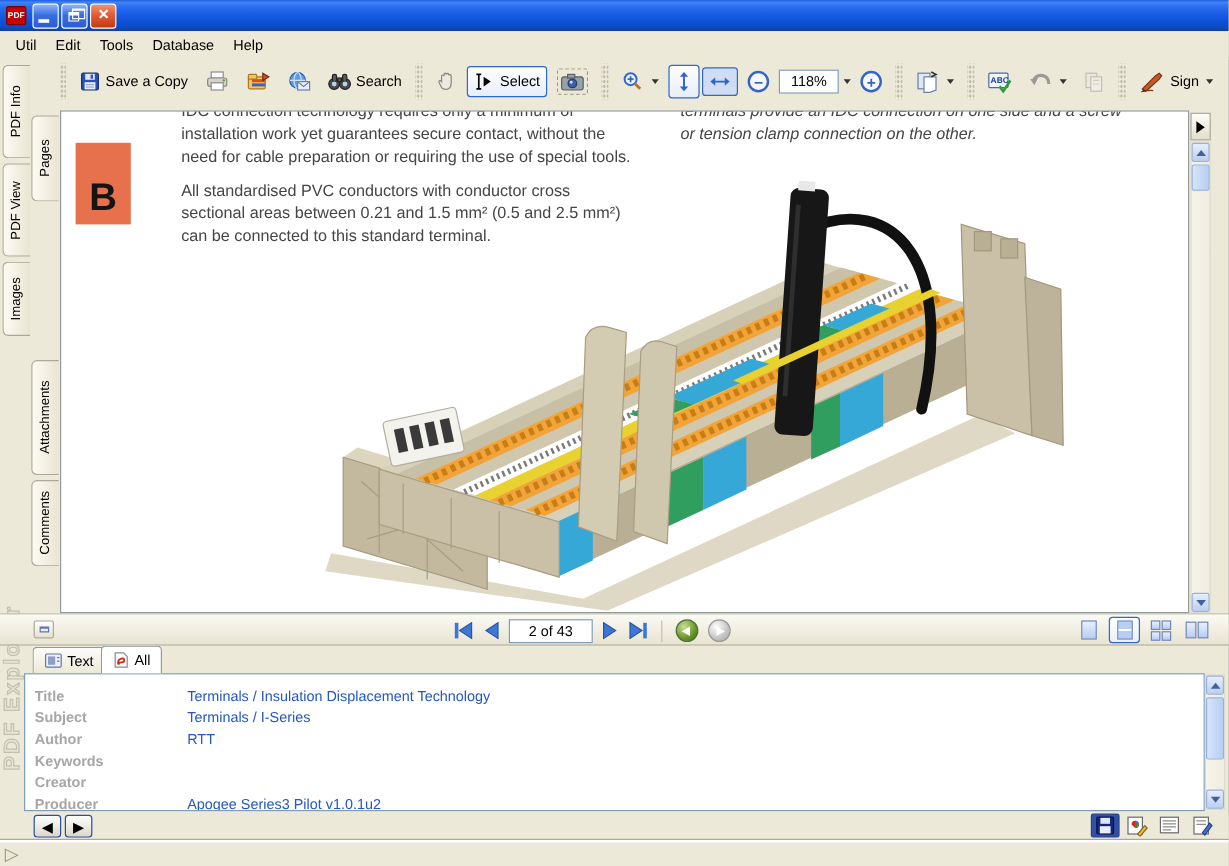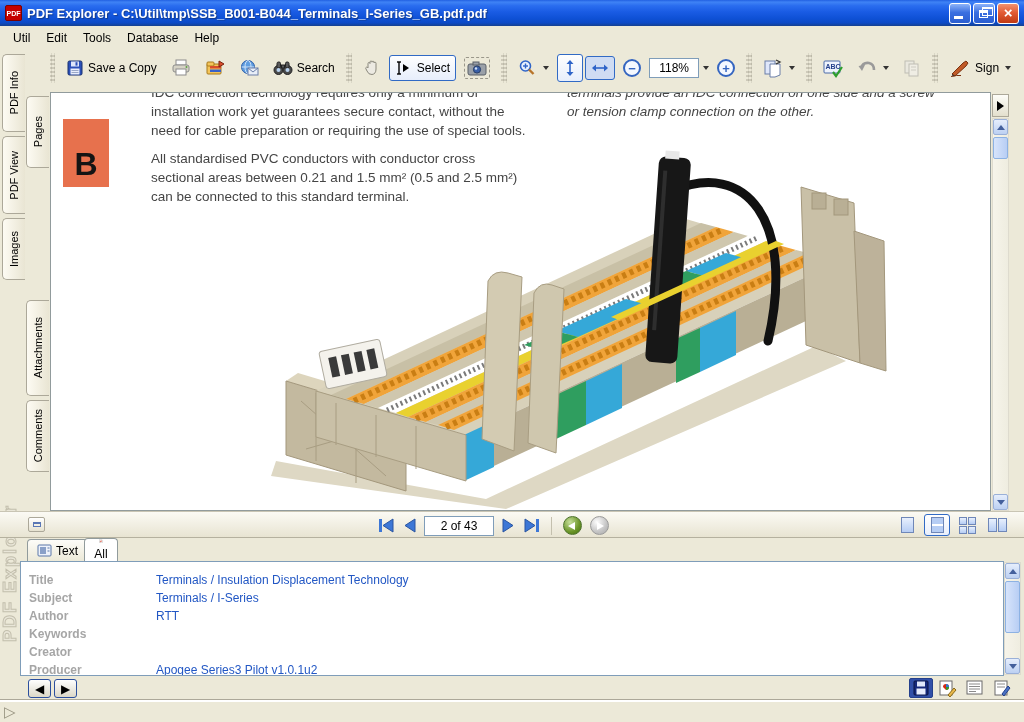--- a/index.html
+++ b/index.html
@@ -121,21 +121,20 @@
   .statusglyph { position:absolute; left:4px; top:2px; font-size:15px; color:#96927f; }
   svg { display:block; }
 </style>
 </head>
 <body>
 
 <div id="app">
 
   <div class="titlebar">
     <div class="appicon">PDF</div>
-    <div class="titletext">PDF Explorer - C:\Util\tmp\SSB_B001-B044_Terminals_I-Series_GB.pdf.pdf</div>
     <div class="winbtns">
       <div class="winbtn">
           <i class="glyph-min"></i>
         </div>
       <div class="winbtn">
           <i class="glyph-restore"></i>
         </div>
       <div class="winbtn close">
           <i class="glyph-close">×</i>
         </div>
@@ -512,21 +511,21 @@
   <div class="btabrow">
     <div class="btab" style="left:27px; top:1px;">
       <svg width="15" height="13" viewBox="0 0 15 13">
         <rect x="1" y="1" width="13" height="11" rx="1" fill="#eef2fa" stroke="#5a77a8"></rect>
         <rect x="3" y="3" width="6" height="7" fill="#8aa0c8"></rect>
         <line x1="10.5" y1="4" x2="12.5" y2="4" stroke="#5a77a8"></line>
           <line x1="10.5" y1="7" x2="12.5" y2="7" stroke="#5a77a8"></line>
       </svg>
       <span>Text</span>
     </div>
-    <div class="btab active" style="left:84px; top:0;flex-direction:column;">
+    <div class="btab active" style="left:84px; top:0;">
       <svg width="14" height="14" viewBox="0 0 14 14">
         <path d="M2 1 L9 1 L12 4 L12 13 L2 13 Z" fill="#fff" stroke="#8a8a8a"></path>
         <path d="M4.5 10.5 Q4 7 6.5 6 Q9 5 9.5 7 Q10 9 7 9 Q4.5 9 5 11" fill="none" stroke="#d42a12" stroke-width="1.6"></path>
       </svg>
       <span>All</span>
     </div>
   </div>
 
   <div class="metapanel">
     <div class="metarow" style="margin-top:9px;">

